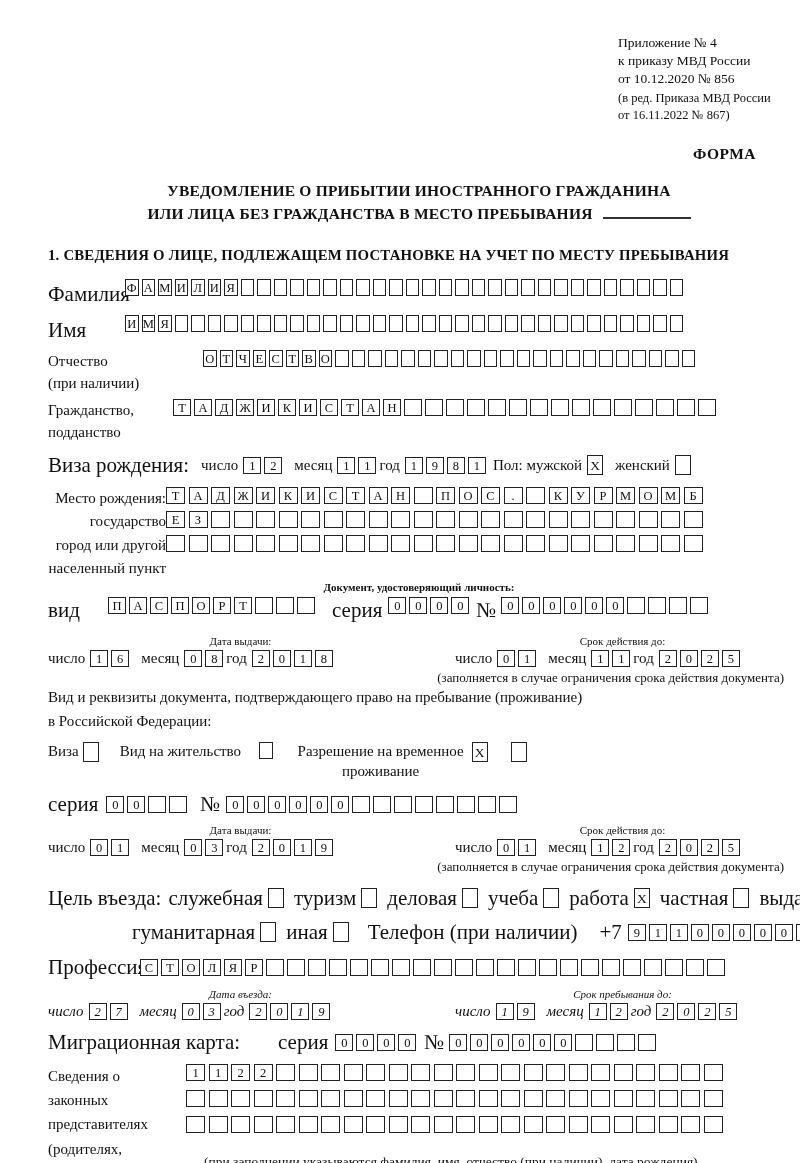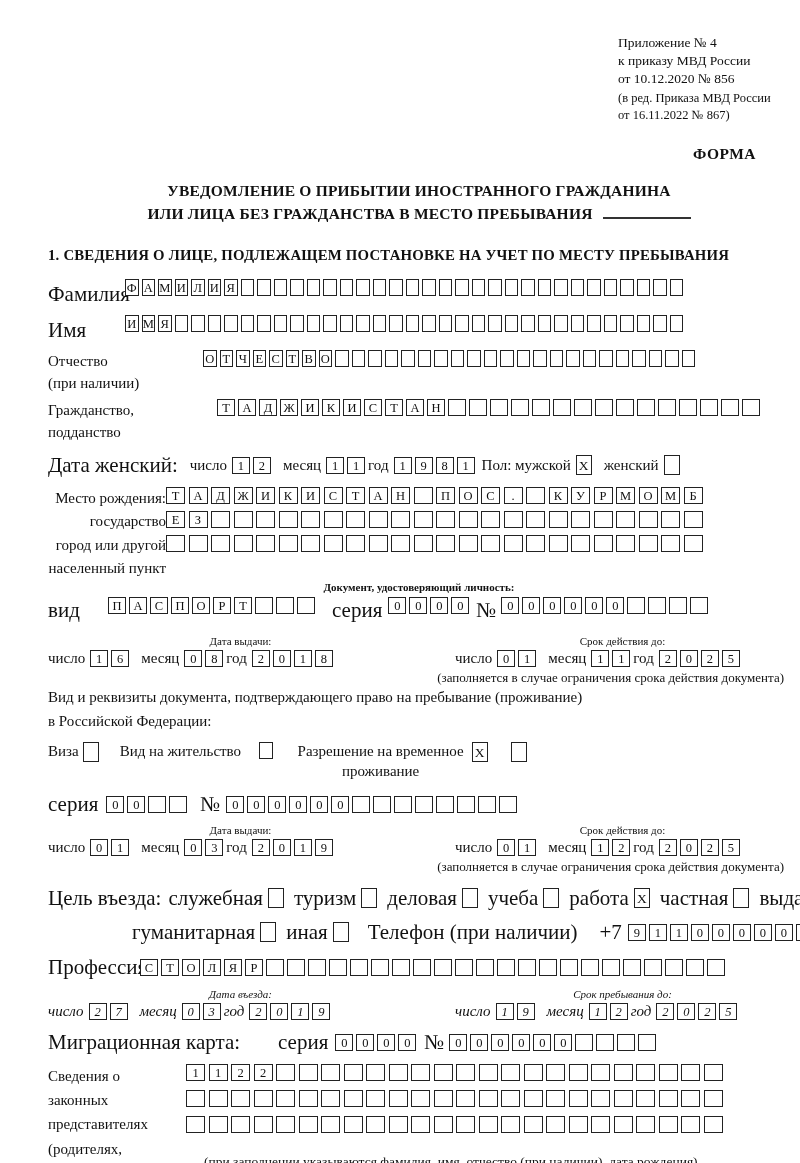--- a/index.html
+++ b/index.html
@@ -193,21 +193,21 @@
         <span class="cell"></span>
         <span class="cell"></span>
         <span class="cell"></span>
         <span class="cell"></span>
         <span class="cell"></span>
         <span class="cell"></span>
         <span class="cell"></span>
       </div>
   </div>
 
-  <div class="row" style="margin-top:4px;gap:44px;">
+  <div class="row" style="margin-top:4px;">
     <div class="lbl-block" style="width:125px;">
       <div>Гражданство,</div>
       <div>подданство</div>
     </div>
     <div class="boxes mid">
         <span class="cell">Т</span>
         <span class="cell">А</span>
         <span class="cell">Д</span>
         <span class="cell">Ж</span>
         <span class="cell">И</span>
@@ -229,21 +229,21 @@
         <span class="cell"></span>
         <span class="cell"></span>
         <span class="cell"></span>
         <span class="cell"></span>
         <span class="cell"></span>
         <span class="cell"></span>
       </div>
   </div>
 
   <div class="row" style="margin-top:8px; align-items:center;">
-    <div class="lbl" style="padding-top:0;">Дата женский:</div>
+    <div class="lbl" style="padding-top:0;">Виза рождения:</div>
     <div class="dg" style="margin-top:0; margin-left:12px;">
       <span class="dlbl">число</span>
       <span class="boxes mid">
           <span class="cell">1</span>
           <span class="cell">2</span>
         </span>
       <span class="gap"></span>
       <span class="dlbl">месяц</span>
       <span class="boxes mid">
           <span class="cell">1</span>

